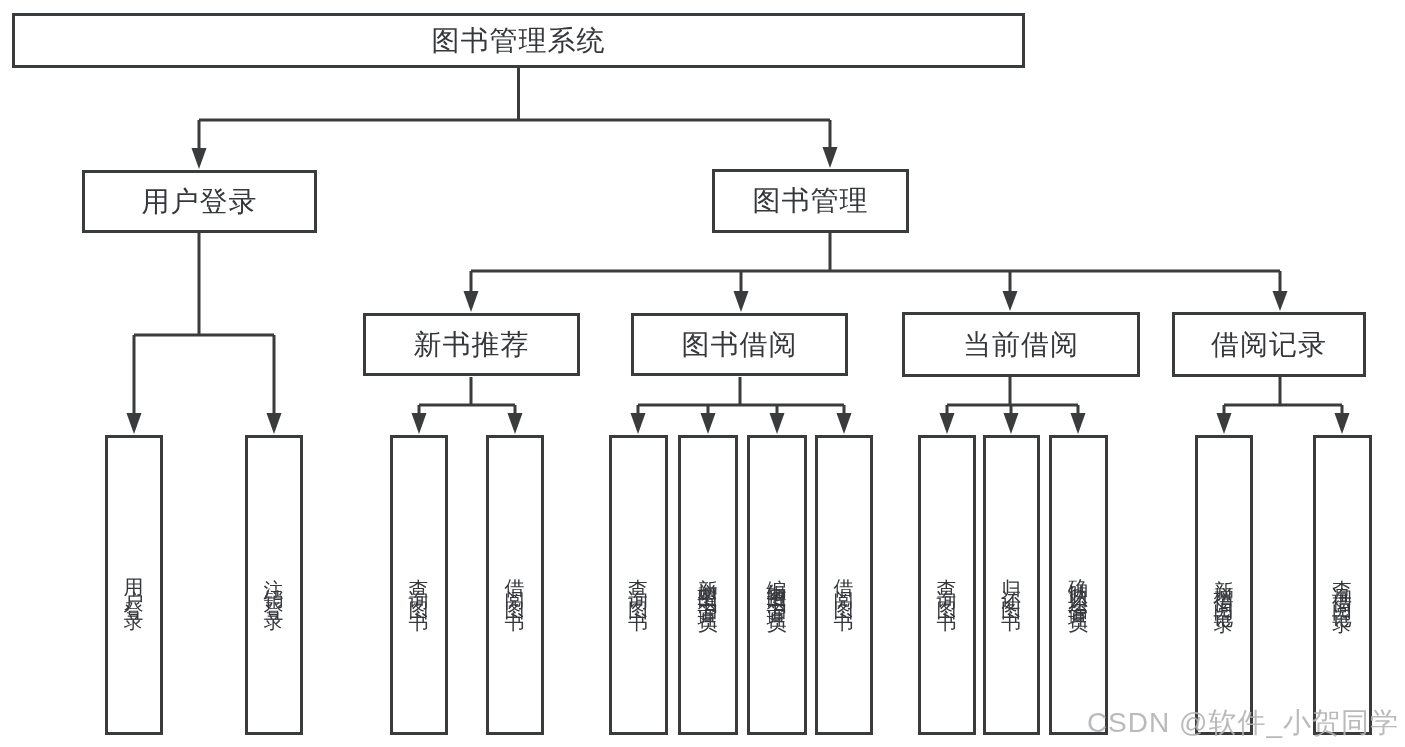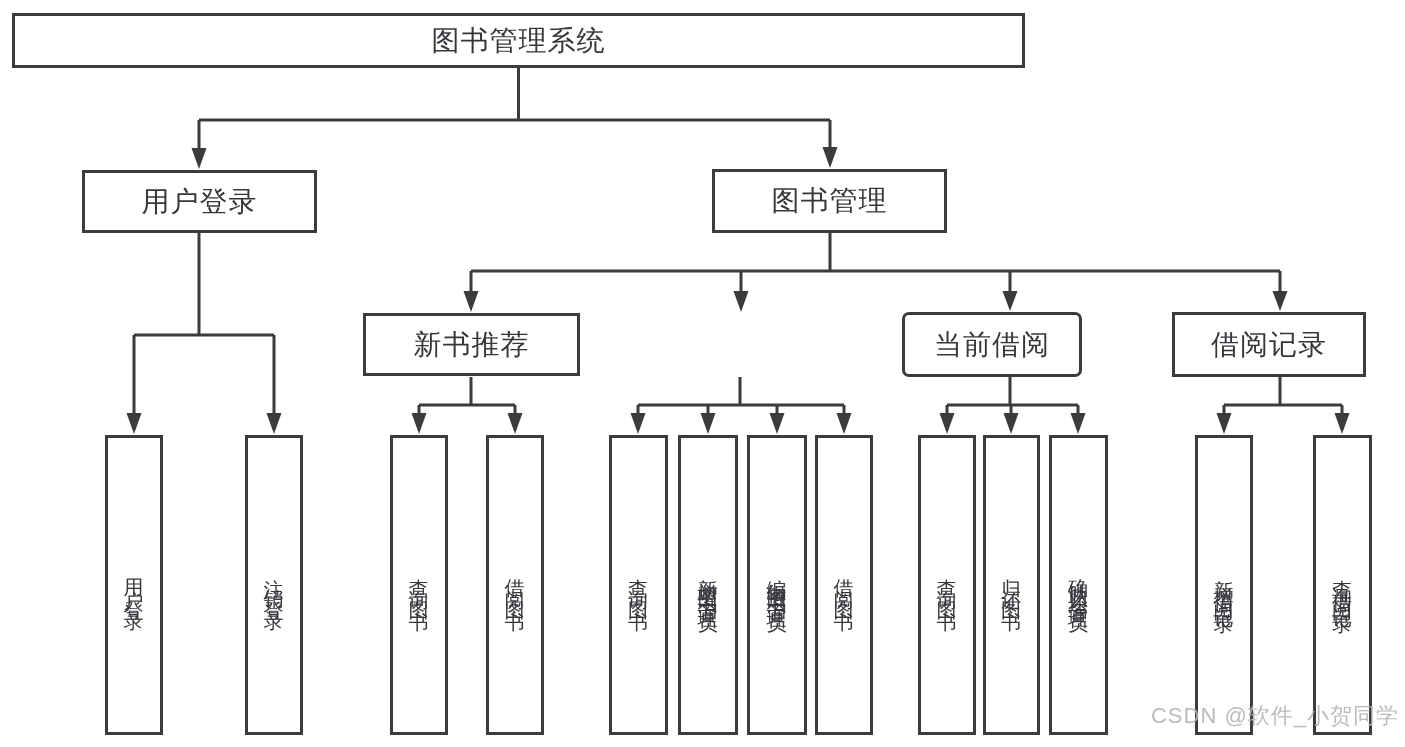--- a/index.html
+++ b/index.html
@@ -38,24 +38,24 @@
     background: #fff;
     display: flex;
     align-items: center;
     justify-content: center;
     text-align: center;
   }
   .node.h { font-size: 28px; letter-spacing: 1px; }
 
   .root  { left: 12px;   top: 13px;  width: 1013px; height: 55px; }
   .n-user{ left: 82px;   top: 170px; width: 235px;  height: 63px; }
-  .n-mgmt{ left: 712px;  top: 169px; width: 235px;  height: 64px; }
+  .n-mgmt{ left: 712px;  top: 169px; width: 197px;  height: 64px; }
   .n-l3a { left: 363px;  top: 313px; width: 217px;  height: 63px; justify-content: center; }
   .n-l3b { left: 631px;  top: 313px; width: 217px;  height: 63px; }
-  .n-l3c { left: 902px;  top: 312px; width: 180px;  height: 65px; border-radius: 7px; }
+  .n-l3c { left: 902px;  top: 312px; width: 238px;  height: 65px; }
   .n-l3d { left: 1172px; top: 312px; width: 194px;  height: 65px; }
 
   .leaf {
     position: absolute;
     top: 435px;
     height: 300px;
     border: 3px solid var(--line);
     background: #fff;
     display: flex;
     align-items: center;
@@ -83,22 +83,22 @@
   .lf7  { left: 815px;  width: 58px; }
   .lf8  { left: 918px;  width: 58px; }
   .lf9  { left: 983px;  width: 57px; }
   .lf10 { left: 1049px; width: 59px; }
   .lf11 { left: 1195px; width: 58px; }
   .lf12 { left: 1313px; width: 59px; }
 
   .watermark {
     position: absolute;
     right: 6px;
-    bottom: 16px;
-    font-size: 22px;
+    bottom: 5px;
+    font-size: 28px;
     color: var(--watermark);
     opacity: 0.9;
     z-index: 10;
     letter-spacing: 1px;
     pointer-events: none;
   }
 </style>
 </head>
 <body>
 
@@ -147,20 +147,23 @@
   <div class="node h n-user">
     <span>用户登录</span>
   </div>
   <div class="node h n-mgmt">
     <span>图书管理</span>
   </div>
 
   <div class="node h n-l3a">
     <span>新书推荐</span>
   </div>
+  <div class="node h n-l3b">
+    <span>图书借阅</span>
+  </div>
   <div class="node h n-l3c">
     <span>当前借阅</span>
   </div>
   <div class="node h n-l3d">
     <span>借阅记录</span>
   </div>
 
   <div class="leaf lf0 sp4">
     <span class="vtxt">用户登录</span>
   </div>

